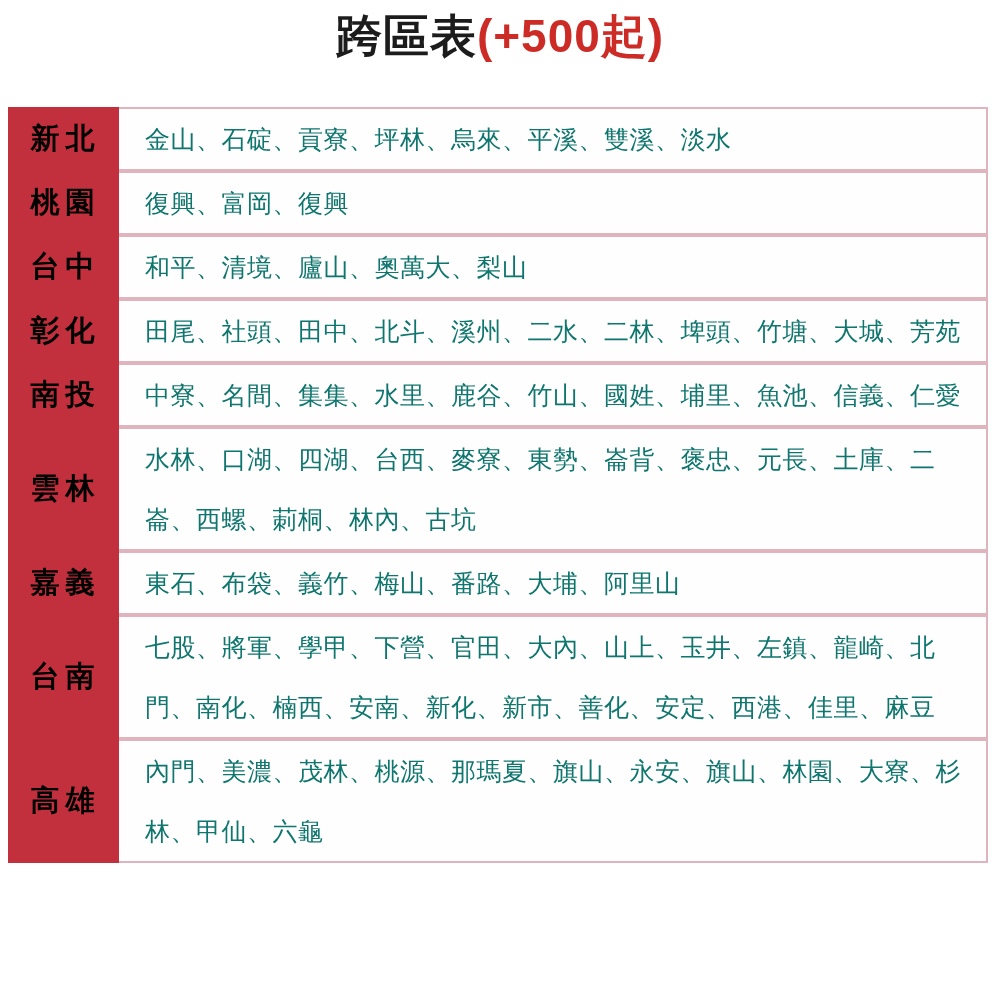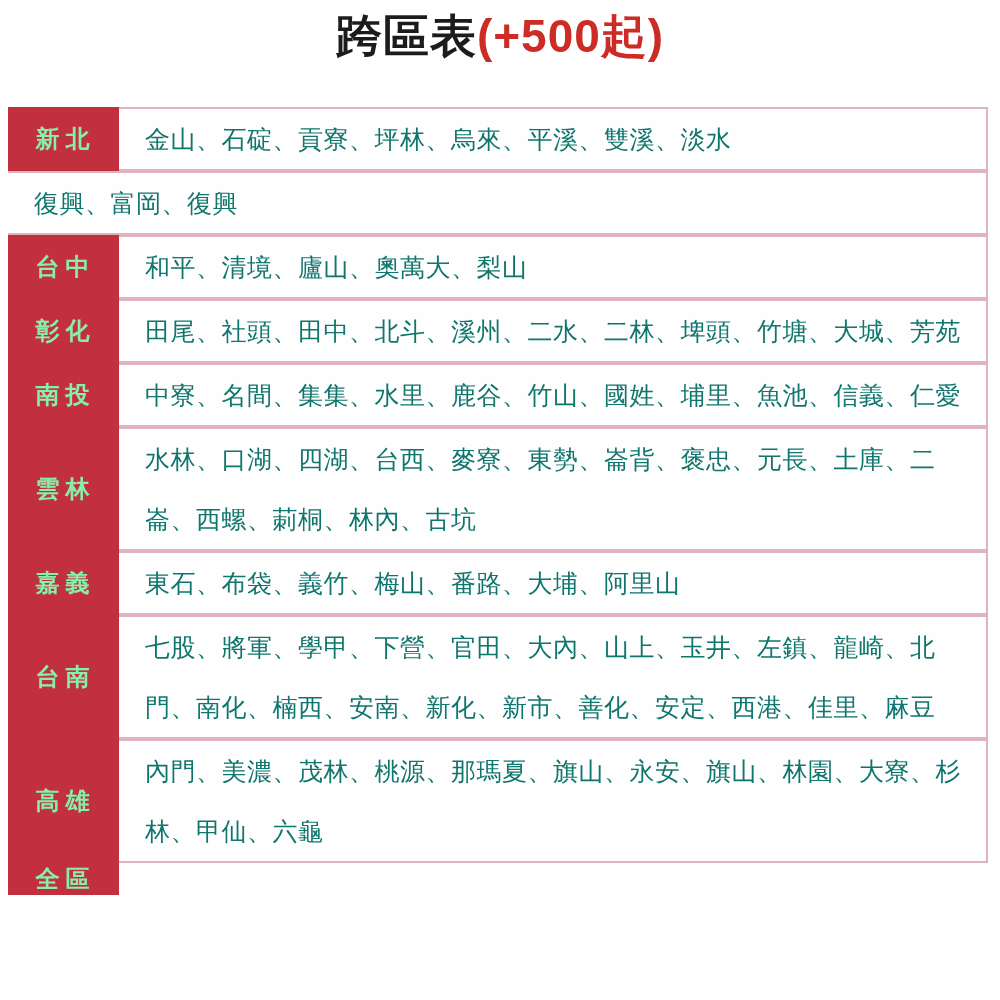--- a/index.html
+++ b/index.html
@@ -33,22 +33,22 @@
     width: 980px;
   }
   .zone-row {
     display: flex;
     align-items: stretch;
   }
   .region-cell {
     width: 111px;
     flex: 0 0 111px;
     background: #c2303e;
-    color: #86efac;
-    font-size: 24px;
+    color: #000000;
+    font-size: 29px;
     font-weight: 700;
     letter-spacing: 6px;
     display: flex;
     align-items: center;
     justify-content: center;
     padding-left: 4px;
     box-sizing: border-box;
   }
   .districts-cell {
     flex: 1 1 auto;
@@ -78,20 +78,21 @@
   </div>
 
   <div class="zone-table">
 
     <div class="zone-row">
       <div class="region-cell">新北</div>
       <div class="districts-cell">金山、石碇、貢寮、坪林、烏來、平溪、雙溪、淡水</div>
     </div>
 
     <div class="zone-row">
+      <div class="region-cell">桃園</div>
       <div class="districts-cell">復興、富岡、復興</div>
     </div>
 
 
     <div class="zone-row">
       <div class="region-cell">台中</div>
       <div class="districts-cell">和平、清境、廬山、奧萬大、梨山</div>
     </div>
 
     <div class="zone-row">
@@ -118,17 +119,16 @@
       <div class="region-cell">台南</div>
       <div class="districts-cell">七股、將軍、學甲、下營、官田、大內、山上、玉井、左鎮、龍崎、北門、南化、楠西、安南、新化、新市、善化、安定、西港、佳里、麻豆</div>
     </div>
 
     <div class="zone-row">
       <div class="region-cell">高雄</div>
       <div class="districts-cell">內門、美濃、茂林、桃源、那瑪夏、旗山、永安、旗山、林園、大寮、杉林、甲仙、六龜</div>
     </div>
 
     <div class="zone-row">
-      <div class="region-cell">全區</div>
     </div>
 
   </div>
 </div>
 
 </body></html>

